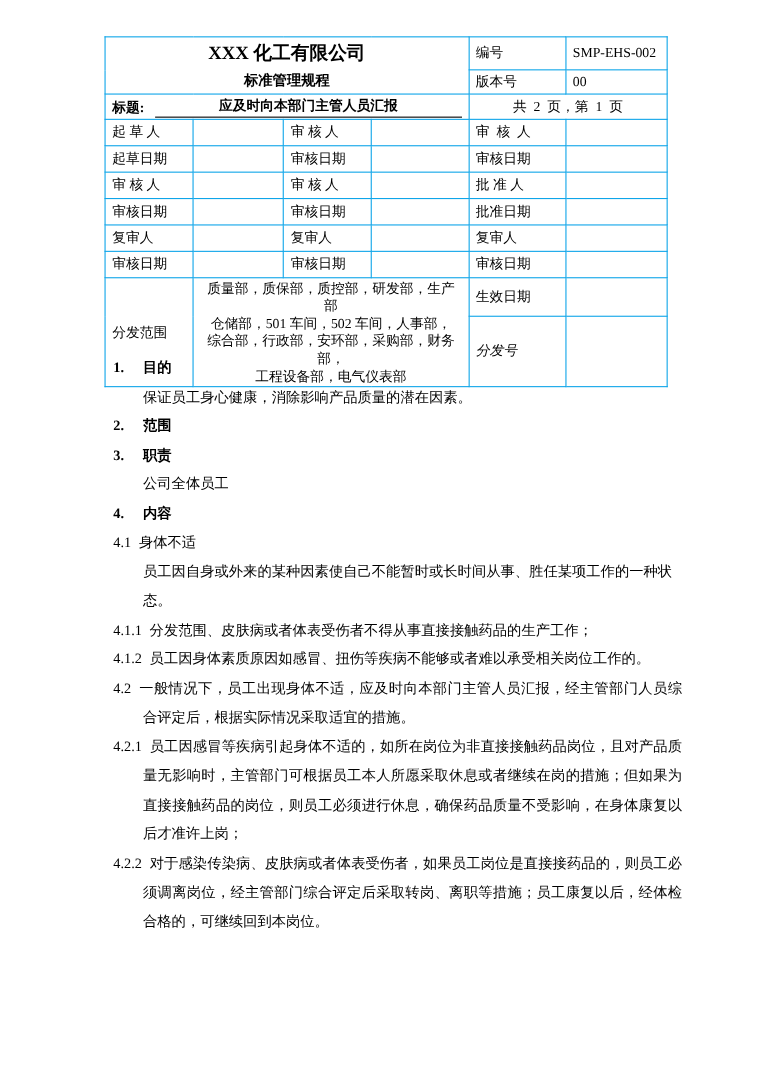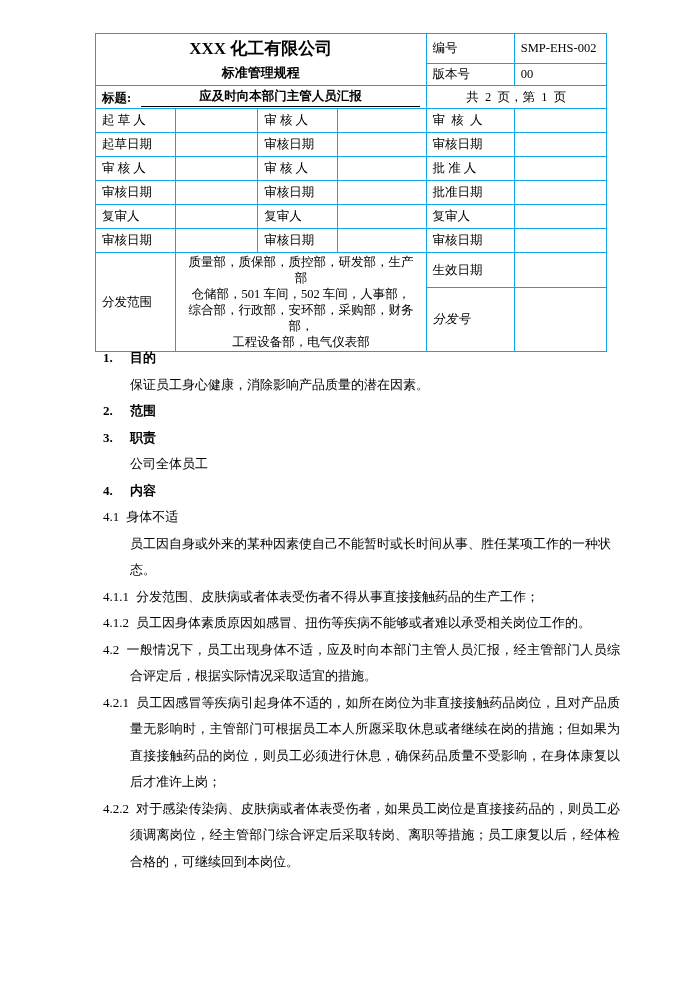--- a/index.html
+++ b/index.html
@@ -58,21 +58,21 @@
 
   tr.r-hdr1 td { height: 30px; }
   tr.r-hdr2 td { height: 22px; }
   tr.r-title td { height: 23px; }
   tr.r-approval td { height: 24px; }
   tr.r-dist1 td { height: 24px; }
   tr.r-dist2 td { height: 43px; font-style: italic; }
 
   
   .body-text {
-    position: absolute; left: 103px; top: 345px;
+    position: absolute; left: 103px; top: 321px;
     width: 517px;
     font-size: 13px;
     line-height: 26.5px;
   }
   .blk-h { font-weight: bold; }
   .blk-h .num { display: inline-block; width: 27px; }
   .blk-p { margin-left: 27px; }
   .blk-item { padding-left: 27px; text-indent: -27px; text-align: justify; }
   .blk-item .num { margin-right: 7px; }
 </style>

